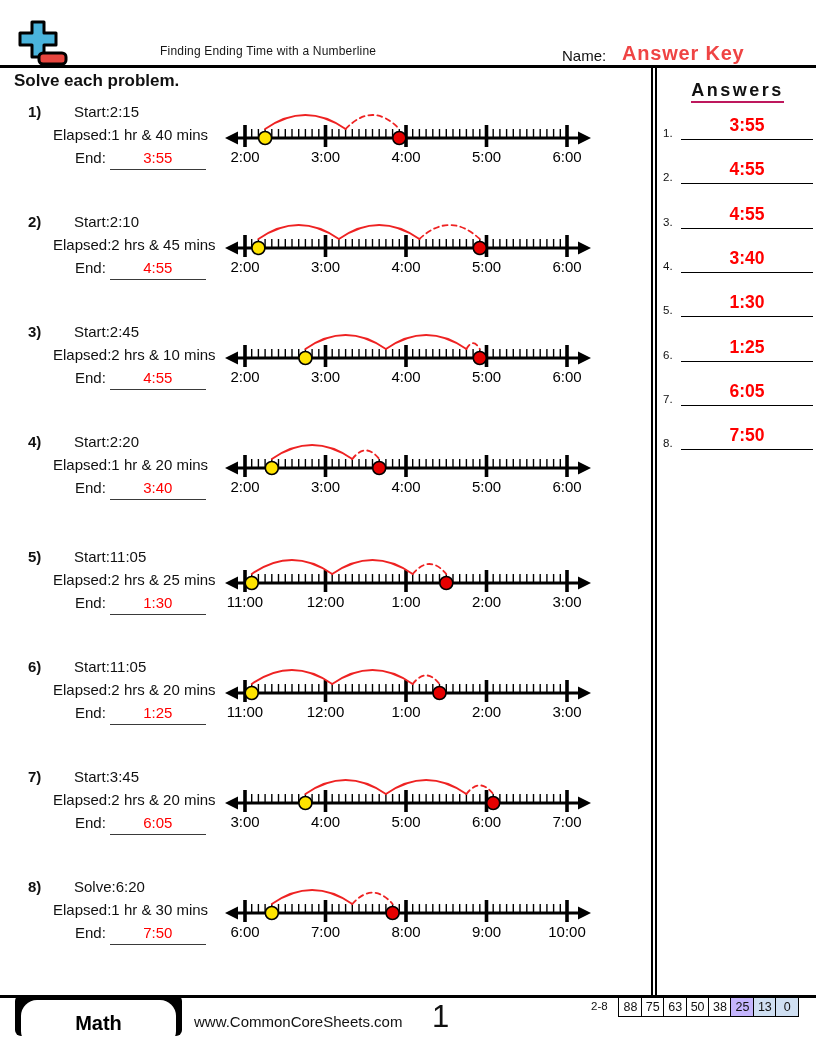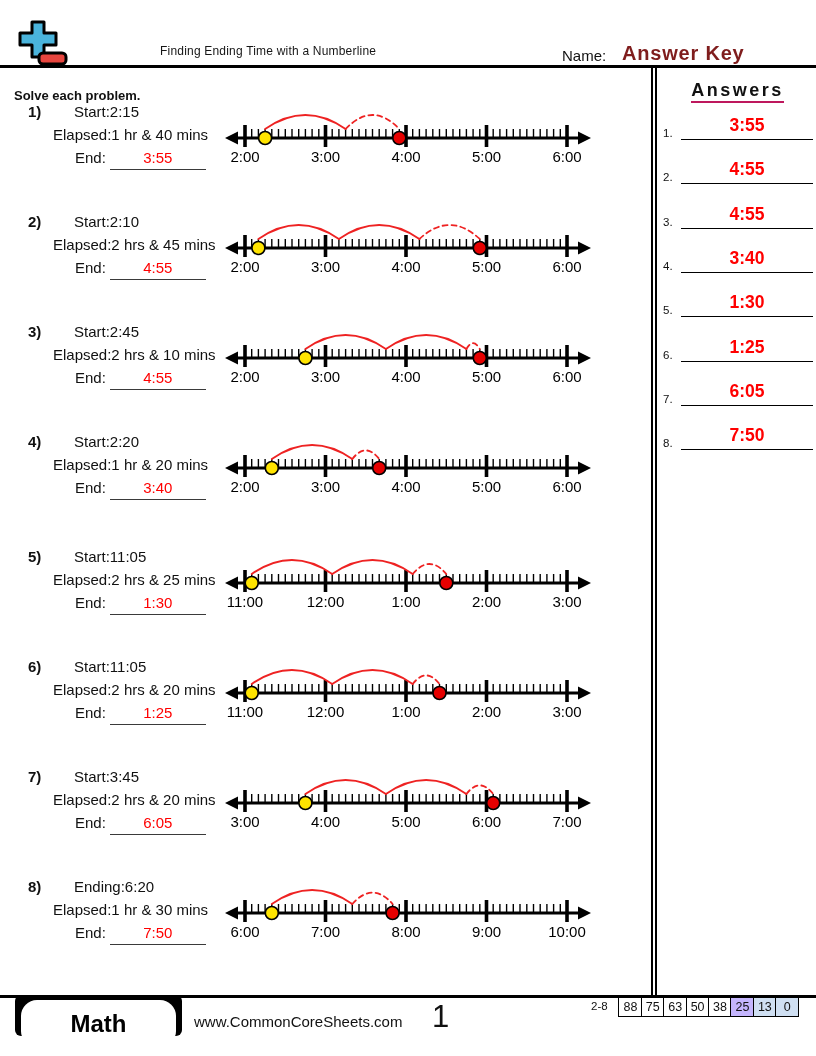--- a/index.html
+++ b/index.html
@@ -7,21 +7,21 @@
     position:relative; width:816px; height:1056px; margin:0 auto;
     background:#fff; overflow:hidden;
     font-family:"Liberation Sans", sans-serif; color:#111;
   }
   
   #logo { position:absolute; left:16px; top:20px; }
   #worksheet-title { position:absolute; left:160px; top:44px; font-size:12px; letter-spacing:0.2px; color:#161616; }
   #name-label { position:absolute; left:562px; top:47px; font-size:15px; }
   #name-value { position:absolute; left:622px; top:42px; font-size:20px; font-weight:bold; color:#ff0000; letter-spacing:0.8px; }
   #header-rule { position:absolute; left:0; top:65px; width:816px; height:3px; background:#000; }
-  #instruction { position:absolute; left:14px; top:88px; font-size:13px; font-weight:bold; }
+  #instruction { position:absolute; left:14px; top:71px; font-size:17px; font-weight:bold; }
   
   #divider { position:absolute; left:651px; top:68px; height:927px; width:6px;
     box-sizing:border-box; border-left:2px solid #000; border-right:2px solid #000; }
   
   #problems { position:absolute; left:0; top:0; width:650px; height:1000px; }
   .problem-row { position:absolute; left:0; width:650px; height:110px; }
   .p-num { position:absolute; left:28px; top:8px; font-size:15px; font-weight:bold; }
   .p-start { position:absolute; left:74px; top:8px; font-size:15px; }
   .p-elapsed { position:absolute; left:53px; top:31px; font-size:15px; }
   .p-end { position:absolute; left:75px; top:54px; font-size:15px; }
@@ -37,21 +37,21 @@
   #answers-title span { border-bottom:2px solid #be185d; padding-bottom:1px; }
   .answer-item { position:absolute; left:4px; width:150px; height:34px;
     display:flex; align-items:flex-end; }
   .a-num { font-size:11.5px; width:18px; flex:0 0 18px; padding-bottom:1px; }
   .a-val { flex:1; text-align:center; font-size:17.5px; font-weight:bold; color:#ff0000;
     border-bottom:1.7px solid #000; padding-bottom:3px; }
   
   #footer-rule { position:absolute; left:0; top:995px; width:816px; height:3px; background:#000; }
   #math-badge { position:absolute; left:15px; top:995px; width:167px; height:41px; background:#000; border-radius:6px; }
   #math-pill { position:absolute; left:6px; top:5px; width:155px; height:47px; background:#fff; border-radius:16px;
-    display:flex; align-items:center; justify-content:center; font-size:24px; font-weight:bold; color:#000; }
+    display:flex; align-items:center; justify-content:center; font-size:20px; font-weight:bold; color:#000; }
   #website { position:absolute; left:194px; top:1013px; font-size:15px; }
   #page-number { position:absolute; left:432px; top:999px; font-size:31px; }
   #score-range { position:absolute; left:591px; top:1000px; font-size:11.5px; }
   #score-table { position:absolute; left:620px; top:997px; display:flex; }
   .score-cell { width:22px; height:18px; border:1.6px solid #000; margin-left:-1.6px;
     display:flex; align-items:center; justify-content:center; font-size:12.5px; background:#fff; }
   .score-cell.hl { background:#cfdff2; }
 </style>
 </head>
 <body>
@@ -59,21 +59,21 @@
 <div id="page">
 
   <div id="logo">
     <svg width="52" height="48" viewBox="0 0 52 48">
       <path id="logo-plus" d="M16,2 L28,2 L28,13 L40,13 L40,25 L28,25 L28,37 L16,37 L16,25 L4,25 L4,13 L16,13 Z" fill="#4ab4dc" stroke="#000" stroke-width="3" stroke-linejoin="round"></path>
       <rect id="logo-minus" x="23" y="33" width="27" height="11" rx="4" fill="#e8463f" stroke="#000" stroke-width="3"></rect>
     </svg>
   </div>
   <div id="worksheet-title">Finding Ending Time with a Numberline</div>
   <div id="name-label">Name:</div>
-  <div id="name-value" style="color: #7f1d1d;">Answer Key</div>
+  <div id="name-value" style="color: #ef4444;">Answer Key</div>
   <div id="header-rule"></div>
   <div id="instruction">Solve each problem.</div>
 
   <div id="problems">
   <div class="problem-row" style="top: 95px;">
     <div class="p-num">1)</div>
     <div class="p-start">Start:2:15</div>
     <div class="p-elapsed">Elapsed:1 hr &amp; 40 mins</div>
     <div class="p-end">
       <span class="p-end-label">End:</span><span class="p-end-answer" style="color: rgb(255, 0, 0);">3:55</span>
@@ -575,21 +575,21 @@
             <path d="M 80.4 23 Q 120.6 -5.0 160.9 23" fill="none" stroke="#ee2222" stroke-width="1.8" stroke-linecap="round"></path>
             <path d="M 160.9 23 Q 201.1 -5.0 241.4 23" fill="none" stroke="#ee2222" stroke-width="1.8" stroke-linecap="round"></path>
             <path d="M 241.4 23 Q 254.8 5.8 268.2 23" fill="none" stroke="#ee2222" stroke-width="1.8" stroke-linecap="round" stroke-dasharray="5 4"></path>
             <circle cx="80.4" cy="32" r="6.5" fill="#ffe400" stroke="#000" stroke-width="1.6"></circle>
             <circle cx="268.2" cy="32" r="6.5" fill="#e60000" stroke="#000" stroke-width="1.6"></circle>
           </svg></div>
   </div>
 
   <div class="problem-row" style="top: 870px;">
     <div class="p-num">8)</div>
-    <div class="p-start">Ending:6:20</div>
+    <div class="p-start">Solve:6:20</div>
     <div class="p-elapsed">Elapsed:1 hr &amp; 30 mins</div>
     <div class="p-end">
       <span class="p-end-label">End:</span><span class="p-end-answer" style="color: rgb(255, 0, 0);">7:50</span>
     </div>
     <div class="numberline"><svg width="366" height="62" viewBox="0 0 366 62">
             <line x1="10" y1="32" x2="356" y2="32" stroke="#000" stroke-width="3"></line>
             <polygon points="0,32 13,25.5 13,38.5" fill="#000"></polygon>
             <polygon points="366,32 353,25.5 353,38.5" fill="#000"></polygon>
             <line x1="20.0" y1="19" x2="20.0" y2="41" stroke="#000" stroke-width="3.6"></line>
             <line x1="26.7" y1="23" x2="26.7" y2="32" stroke="#000" stroke-width="1.4"></line>

